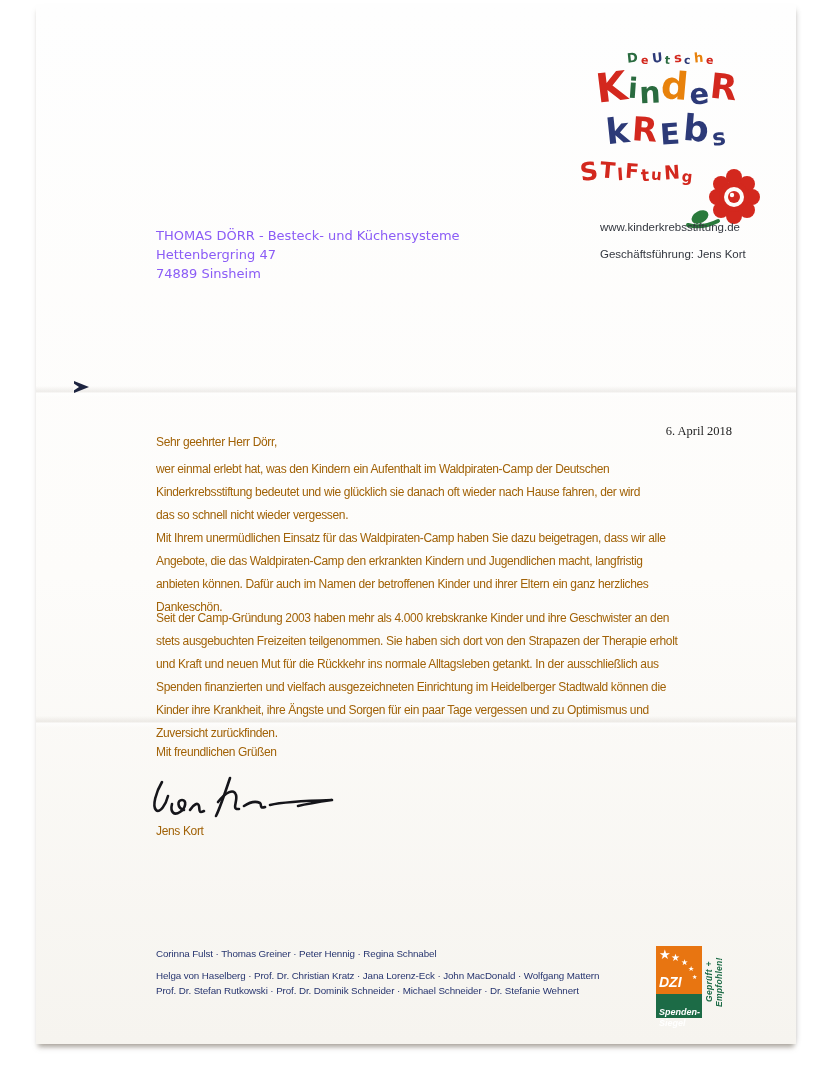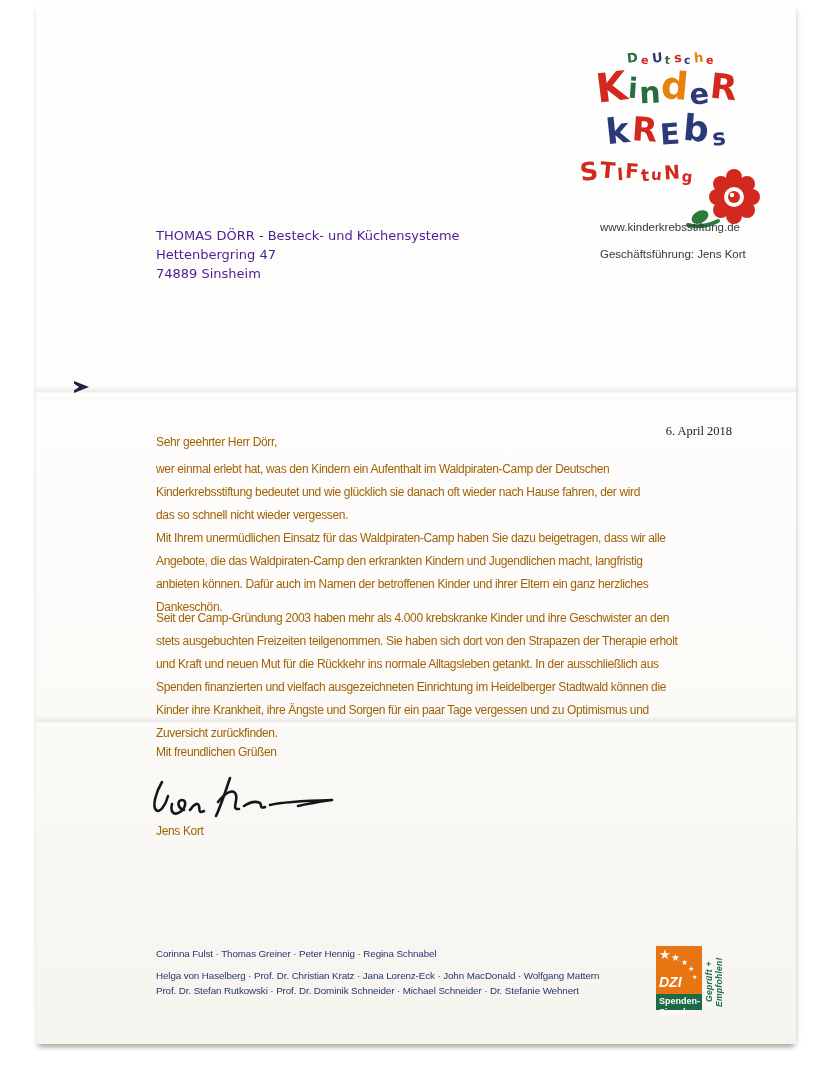--- a/index.html
+++ b/index.html
@@ -10,21 +10,21 @@
          box-shadow:0 5px 5px -2px rgba(110,100,85,.55), 3px 2px 7px -4px rgba(0,0,0,.18);}
   .crease{position:absolute;left:36px;width:760px;height:12px;pointer-events:none;
           background:linear-gradient(180deg,rgba(0,0,0,0) 0%,rgba(150,140,128,.14) 45%,rgba(255,255,255,.6) 62%,rgba(0,0,0,0) 100%);}
   .abs{position:absolute;}
 
   
   .contact{left:100px;top:148px;width:440px;text-align:center;font-size:11.5px;
            color:#3c3c3c;line-height:26px;letter-spacing:.1px;}
   .contact .red{color:#b9363f;}
   .recipient{left:156px;top:226px;font-family:"DejaVu Sans",sans-serif;font-size:13px;
-             line-height:19px;color:#4c1d95;white-space:pre-line;}
+             line-height:19px;color:#8b5cf6;white-space:pre-line;}
 
   
   .logo{left:578px;top:50px;width:178px;height:165px;font-family:"DejaVu Sans",sans-serif;font-weight:700;}
   .logo-row{position:relative;text-align:center;line-height:1;}
   .logo-row span{display:inline-block;}
   .lw-deutsche{margin-left:10px;letter-spacing:3px;height:16px;}
   .lw-deutsche span{font-size:13px;}
   .lw-deutsche span:nth-child(odd){transform:rotate(-6deg) translateY(-1px);}
   .lw-deutsche span:nth-child(even){transform:rotate(5deg) translateY(1px);font-size:11px;}
   .lw-kinder{letter-spacing:1px;margin-top:1px;height:42px;}
@@ -75,23 +75,23 @@
   .footer{left:156px;top:946px;width:505px;font-size:9.8px;letter-spacing:-.1px;
           line-height:15.5px;color:#27356f;}
   .footer b{font-weight:700;}
   .footer .blockgap{height:6px;}
   .footer div{white-space:pre-line;}
 
   
   .dzi{left:656px;top:946px;width:70px;height:76px;}
   .dzi-box{position:absolute;left:0;top:0;width:46px;height:72px;}
   .dzi-orange{position:absolute;left:0;top:0;width:46px;height:48px;background:#e87511;}
-  .dzi-green{position:absolute;left:0;top:48px;width:46px;height:16px;background:#1c6b46;
-             color:#fff;font-weight:700;font-size:9px;line-height:10.5px;
-             padding-top:2px;box-sizing:border-box;padding-left:3px;}
+  .dzi-green{position:absolute;left:0;top:48px;width:46px;height:24px;background:#1c6b46;
+             color:#fff;font-style:italic;font-weight:700;font-size:9px;line-height:10.5px;
+             padding-top:13px;box-sizing:border-box;padding-left:3px;}
   .dzi-stars{position:absolute;left:0;top:0;width:46px;height:30px;color:#fff;}
   .dzi-stars i{position:absolute;font-style:normal;}
   .dzi-name{position:absolute;left:3px;top:28px;color:#fff;font-weight:700;font-style:italic;font-size:14px;}
   .dzi-vert{position:absolute;left:48px;top:0px;height:72px;color:#1c6b46;font-size:8.5px;
             font-style:italic;font-weight:700;writing-mode:vertical-rl;transform:rotate(180deg);
             text-align:center;letter-spacing:.3px;}
 </style>
 </head>
 <body>
 

